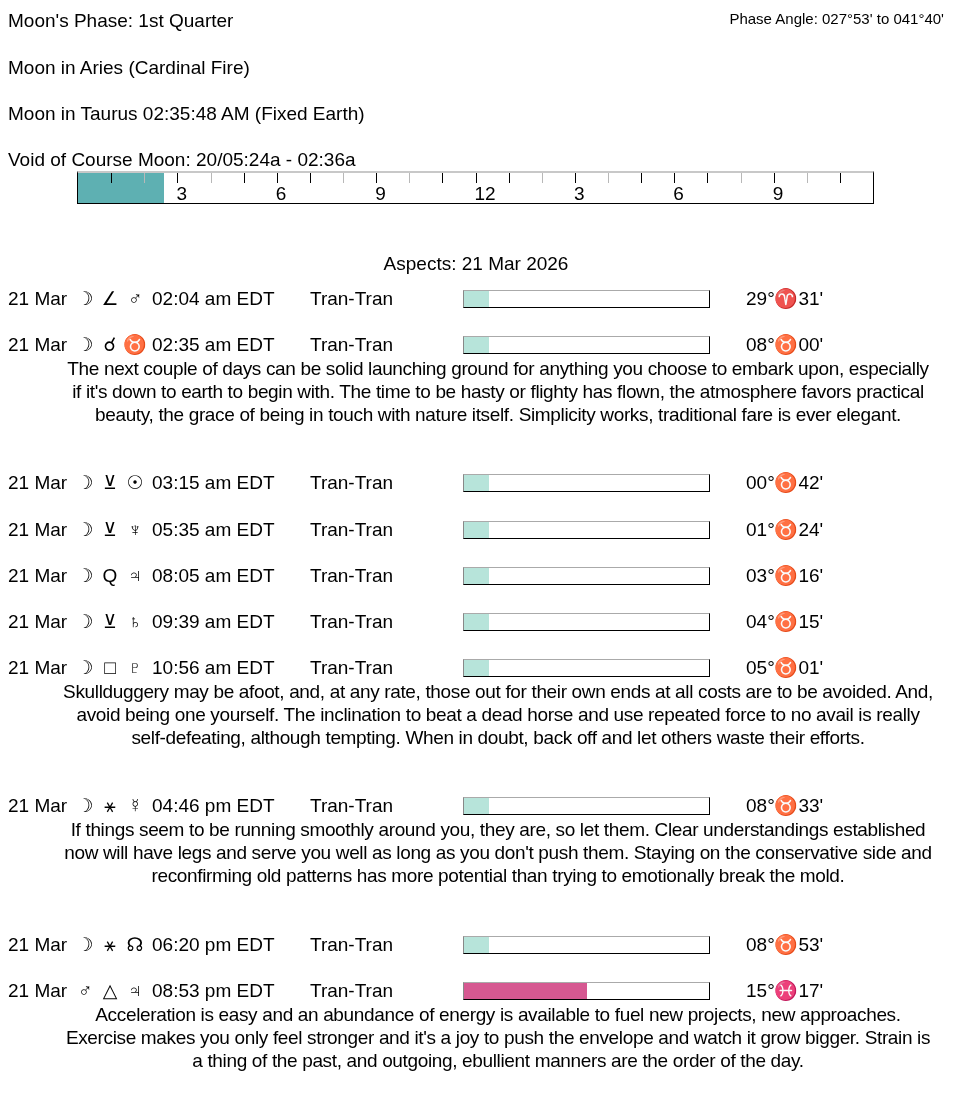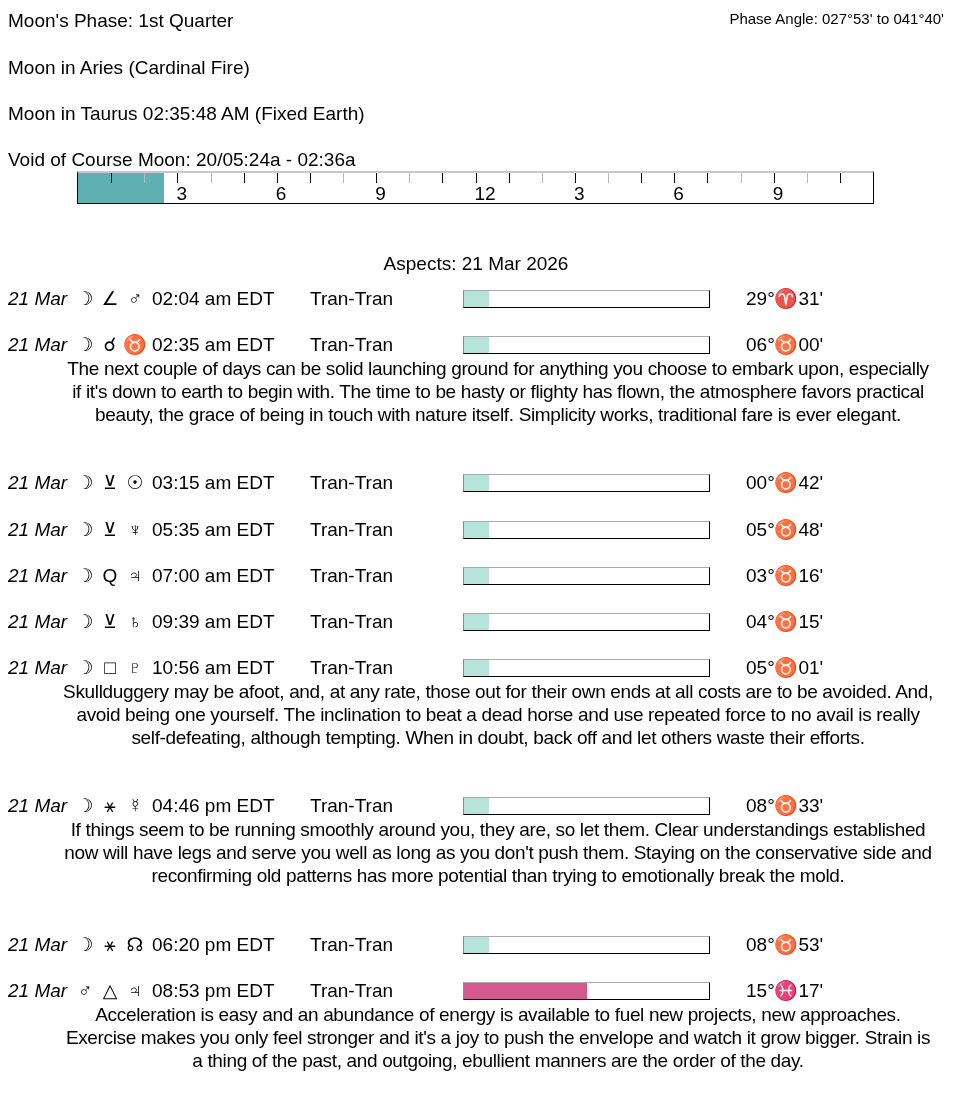--- a/index.html
+++ b/index.html
@@ -14,21 +14,21 @@
     border-left: 1px solid #000; border-right: 1px solid #000; border-bottom: 1px solid #000;
     border-top: 2px solid #c8c8c8; box-sizing: border-box;
   }
   #timeline .fill { position: absolute; left: 0; top: 0; bottom: 0; background: #5eb0b2; }
   #timeline .tick { position: absolute; top: 0; width: 1px; height: 10px; background: #000; }
   #timeline .tick.grey { background: #b8b8b8; }
   #timeline .tlabel { position: absolute; top: 11px; font-size: 19px; line-height: 20px; transform: translateX(-1px); }
   #aspects-title { position: absolute; left: 0; width: 952px; top: 253px; text-align: center; font-size: 19px; }
   .aspect { position: absolute; left: 8px; width: 940px; }
   .aspect .head { position: relative; height: 22px; font-size: 19px; line-height: 22px; }
-  .aspect .date { position: absolute; left: 0; font-style: italic; }
+  .aspect .date { position: absolute; left: 0; }
   .aspect .glyphs { position: absolute; left: 65px; letter-spacing: 0; }
   .aspect .glyphs span { display: inline-block; text-align: center; }
   .aspect .time { position: absolute; left: 144px; }
   .aspect .type { position: absolute; left: 302px; }
   .aspect .bar {
     position: absolute; left: 455px; top: 2px; width: 247px; height: 18px;
     border: 1px solid #000; border-left-color: #888; border-top-color: #aaa; box-sizing: border-box; background: #fff;
   }
   .aspect .bar .bfill { position: absolute; left: 0; top: 0; bottom: 0; }
   .aspect .pos { position: absolute; left: 738px; }
@@ -97,21 +97,21 @@
     </div>
     <div class="aspect" style="top: 334px;">
       <div class="head">
         <span class="date">21 Mar</span>
         <span class="glyphs"><span style="width:24px">☽</span><span style="width:26px">☌</span><span style="width:24px">♉</span></span>
         <span class="time">02:35 am EDT</span>
         <span class="type">Tran-Tran</span>
         <span class="bar">
           <span class="bfill" style="width: 10%; background: rgb(183, 228, 218);"></span>
         </span>
-        <span class="pos">06°♉00'</span>
+        <span class="pos">08°♉00'</span>
       </div>
       <div class="desc">The next couple of days can be solid launching ground for anything you choose to embark upon, especially if it's down to earth to begin with. The time to be hasty or flighty has flown, the atmosphere favors practical beauty, the grace of being in touch with nature itself. Simplicity works, traditional fare is ever elegant.</div>
     </div>
     <div class="aspect" style="top: 472px;">
       <div class="head">
         <span class="date">21 Mar</span>
         <span class="glyphs"><span style="width:24px">☽</span><span style="width:26px">⊻</span><span style="width:24px">☉</span></span>
         <span class="time">03:15 am EDT</span>
         <span class="type">Tran-Tran</span>
         <span class="bar">
@@ -122,28 +122,28 @@
     </div>
     <div class="aspect" style="top: 519px;">
       <div class="head">
         <span class="date">21 Mar</span>
         <span class="glyphs"><span style="width:24px">☽</span><span style="width:26px">⊻</span><span style="width:24px">♆</span></span>
         <span class="time">05:35 am EDT</span>
         <span class="type">Tran-Tran</span>
         <span class="bar">
           <span class="bfill" style="width: 10%; background: rgb(183, 228, 218);"></span>
         </span>
-        <span class="pos">05°♉48'</span>
+        <span class="pos">01°♉24'</span>
       </div>
     </div>
     <div class="aspect" style="top: 565px;">
       <div class="head">
         <span class="date">21 Mar</span>
         <span class="glyphs"><span style="width:24px">☽</span><span style="width:26px">Q</span><span style="width:24px">♃</span></span>
-        <span class="time">07:00 am EDT</span>
+        <span class="time">08:05 am EDT</span>
         <span class="type">Tran-Tran</span>
         <span class="bar">
           <span class="bfill" style="width: 10%; background: rgb(183, 228, 218);"></span>
         </span>
         <span class="pos">03°♉16'</span>
       </div>
     </div>
     <div class="aspect" style="top: 611px;">
       <div class="head">
         <span class="date">21 Mar</span>

